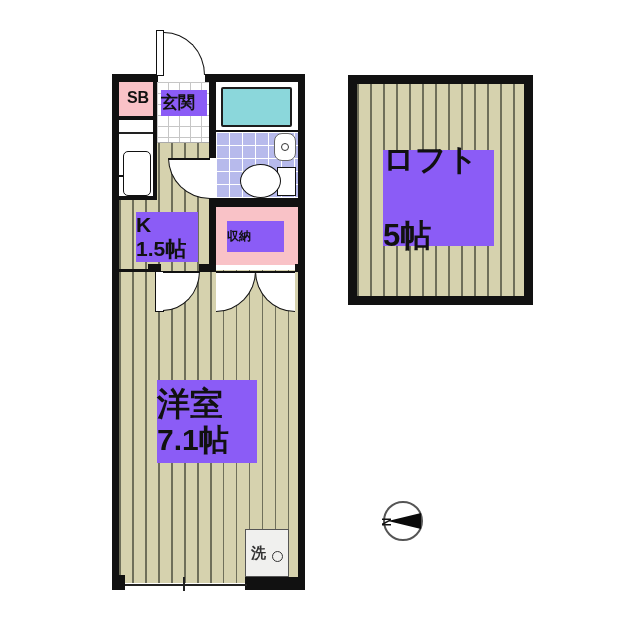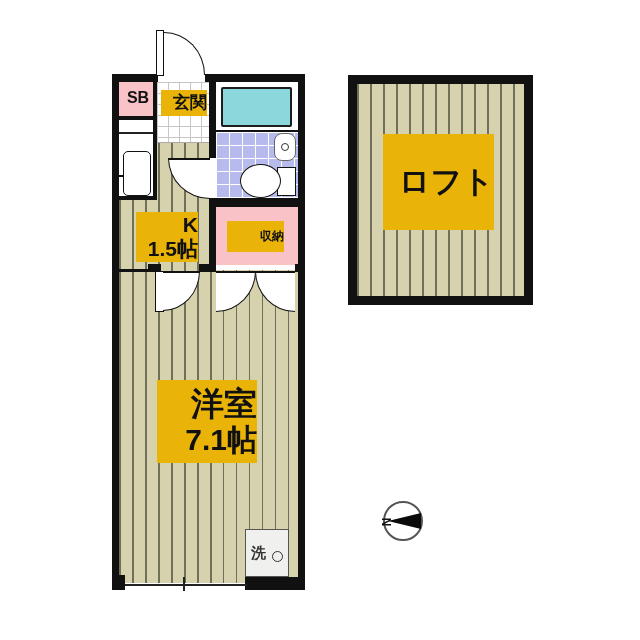--- a/index.html
+++ b/index.html
@@ -26,22 +26,22 @@
   }
   .bathtile {
     background-color: #b7baec;
     background-image:
       linear-gradient(#ffffff 1.5px, transparent 1.5px),
       linear-gradient(90deg, #ffffff 1.5px, transparent 1.5px);
     background-size: 13px 13px;
   }
   .pink { background: #f9c2c7; }
   .labelbox {
-    background: #eab308; display: flex; flex-direction: column;
-    align-items: flex-end; justify-content: center;
+    background: #8b5cf6; display: flex; flex-direction: column;
+    align-items: flex-start; justify-content: center;
     font-weight: bold; text-align: center; line-height: 1.15;
   }
   
   .sector { background: #fff; }
   .sec-br { border-bottom-right-radius: 100% 100%;
             border-right: 1.5px solid #111; border-bottom: 1.5px solid #111;
             border-top: 2px solid #111; }
   .sec-bl { border-bottom-left-radius: 100% 100%;
             border-left: 1.5px solid #111; border-bottom: 1.5px solid #111;
             border-top: 2px solid #111; }
@@ -123,22 +123,23 @@
   <div class="abs labelbox" style="left:136px; top:212px; width:62px; height:50px; font-size:21px;">
     <span>K</span>
     <span>1.5帖</span>
   </div>
   <div class="abs labelbox" style="left:157px; top:380px; width:100px; height:83px; font-size:33px;">
     <span>洋室</span>
     <span style="font-size:30px;">7.1帖</span>
   </div>
 
   <div class="abs stripes" style="left:348px; top:75px; width:185px; height:230px; border:9px solid #111;">
-    <div class="labelbox" style="position:absolute; left:26px; top:50px; width:111px; height:96px; font-size:31px;gap:40px;">
+    <div class="labelbox" style="position:absolute; left:26px; top:66px; width:111px; height:96px; font-size:31px;gap:40px;">
       <span>ロフト</span>
+      <span>5帖</span>
     </div>
   </div>
 
   <div class="abs" style="left:383px; top:501px; width:40px; height:40px; border:2px solid #555; border-radius:50%; background:#fff;">
     <div style="position:absolute; left:3px; top:10px; width:0; height:0;
                 border-top:8px solid transparent; border-bottom:8px solid transparent;
                 border-right:33px solid #0a0a0a;"></div>
     <span style="position:absolute; left:-3px; top:12px; font-size:12px; font-weight:bold;
                  transform:rotate(90deg); color:#111;">N</span>
   </div>

